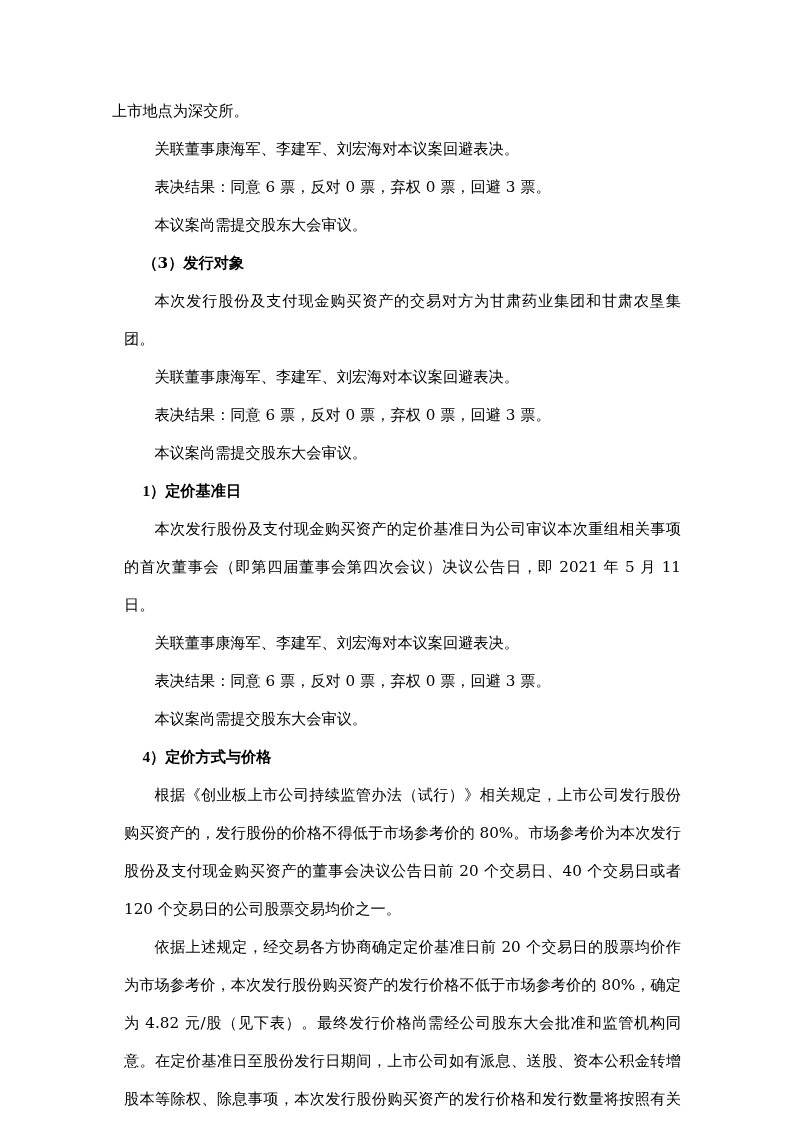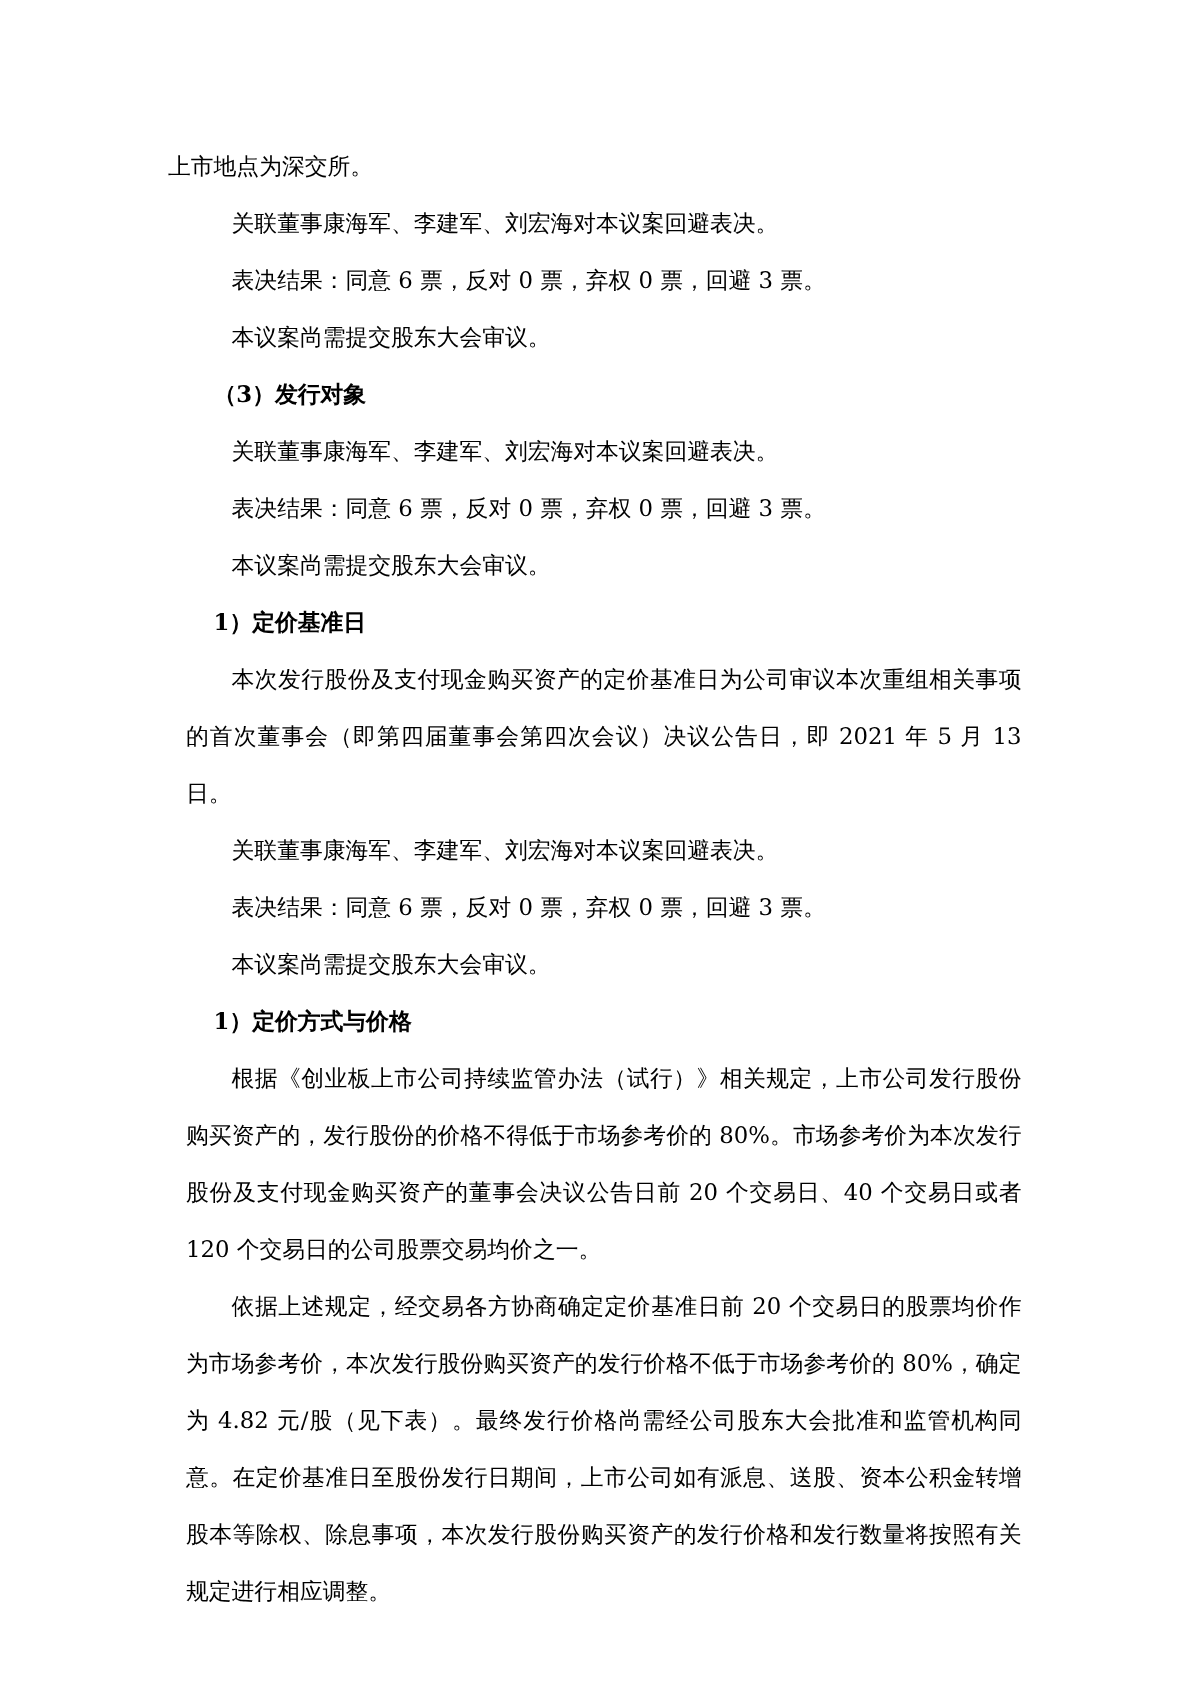--- a/index.html
+++ b/index.html
@@ -38,42 +38,44 @@
   .noindent {
     text-indent: 0;
   }
   .heading {
     text-indent: 2em;
     font-weight: bold;
   }
   .heading-sub {
     text-indent: 2em;
     font-weight: bold;
+    font-family: Liberation Serif, serif;
   }
 </style>
 </head>
 <body>
 
 <div class="page">
   <div class="doc-body">
 
     <p class="noindent">上市地点为深交所。</p>
     <p class="para">关联董事康海军、李建军、刘宏海对本议案回避表决。</p>
     <p class="para">表决结果：同意 6 票，反对 0 票，弃权 0 票，回避 3 票。</p>
     <p class="para">本议案尚需提交股东大会审议。</p>
 
     <p class="heading">（3）发行对象</p>
+    <p class="para">本次发行股份及支付现金购买资产的交易对方为甘肃药业集团和甘肃农垦集团。</p>
     <p class="para">关联董事康海军、李建军、刘宏海对本议案回避表决。</p>
     <p class="para">表决结果：同意 6 票，反对 0 票，弃权 0 票，回避 3 票。</p>
     <p class="para">本议案尚需提交股东大会审议。</p>
 
     <p class="heading-sub">1）定价基准日</p>
-    <p class="para">本次发行股份及支付现金购买资产的定价基准日为公司审议本次重组相关事项的首次董事会（即第四届董事会第四次会议）决议公告日，即 2021 年 5 月 13 日。</p>
+    <p class="para">本次发行股份及支付现金购买资产的定价基准日为公司审议本次重组相关事项的首次董事会（即第四届董事会第四次会议）决议公告日，即 2021 年 5 月 11 日。</p>
     <p class="para">关联董事康海军、李建军、刘宏海对本议案回避表决。</p>
     <p class="para">表决结果：同意 6 票，反对 0 票，弃权 0 票，回避 3 票。</p>
     <p class="para">本议案尚需提交股东大会审议。</p>
 
-    <p class="heading-sub">1）定价方式与价格</p>
+    <p class="heading-sub">4）定价方式与价格</p>
     <p class="para">根据《创业板上市公司持续监管办法（试行）》相关规定，上市公司发行股份购买资产的，发行股份的价格不得低于市场参考价的 80%。市场参考价为本次发行股份及支付现金购买资产的董事会决议公告日前 20 个交易日、40 个交易日或者 120 个交易日的公司股票交易均价之一。</p>
     <p class="para">依据上述规定，经交易各方协商确定定价基准日前 20 个交易日的股票均价作为市场参考价，本次发行股份购买资产的发行价格不低于市场参考价的 80%，确定为 4.82 元/股（见下表）。最终发行价格尚需经公司股东大会批准和监管机构同意。在定价基准日至股份发行日期间，上市公司如有派息、送股、资本公积金转增股本等除权、除息事项，本次发行股份购买资产的发行价格和发行数量将按照有关规定进行相应调整。</p>
 
   </div>
 </div>
 
 </body></html>

